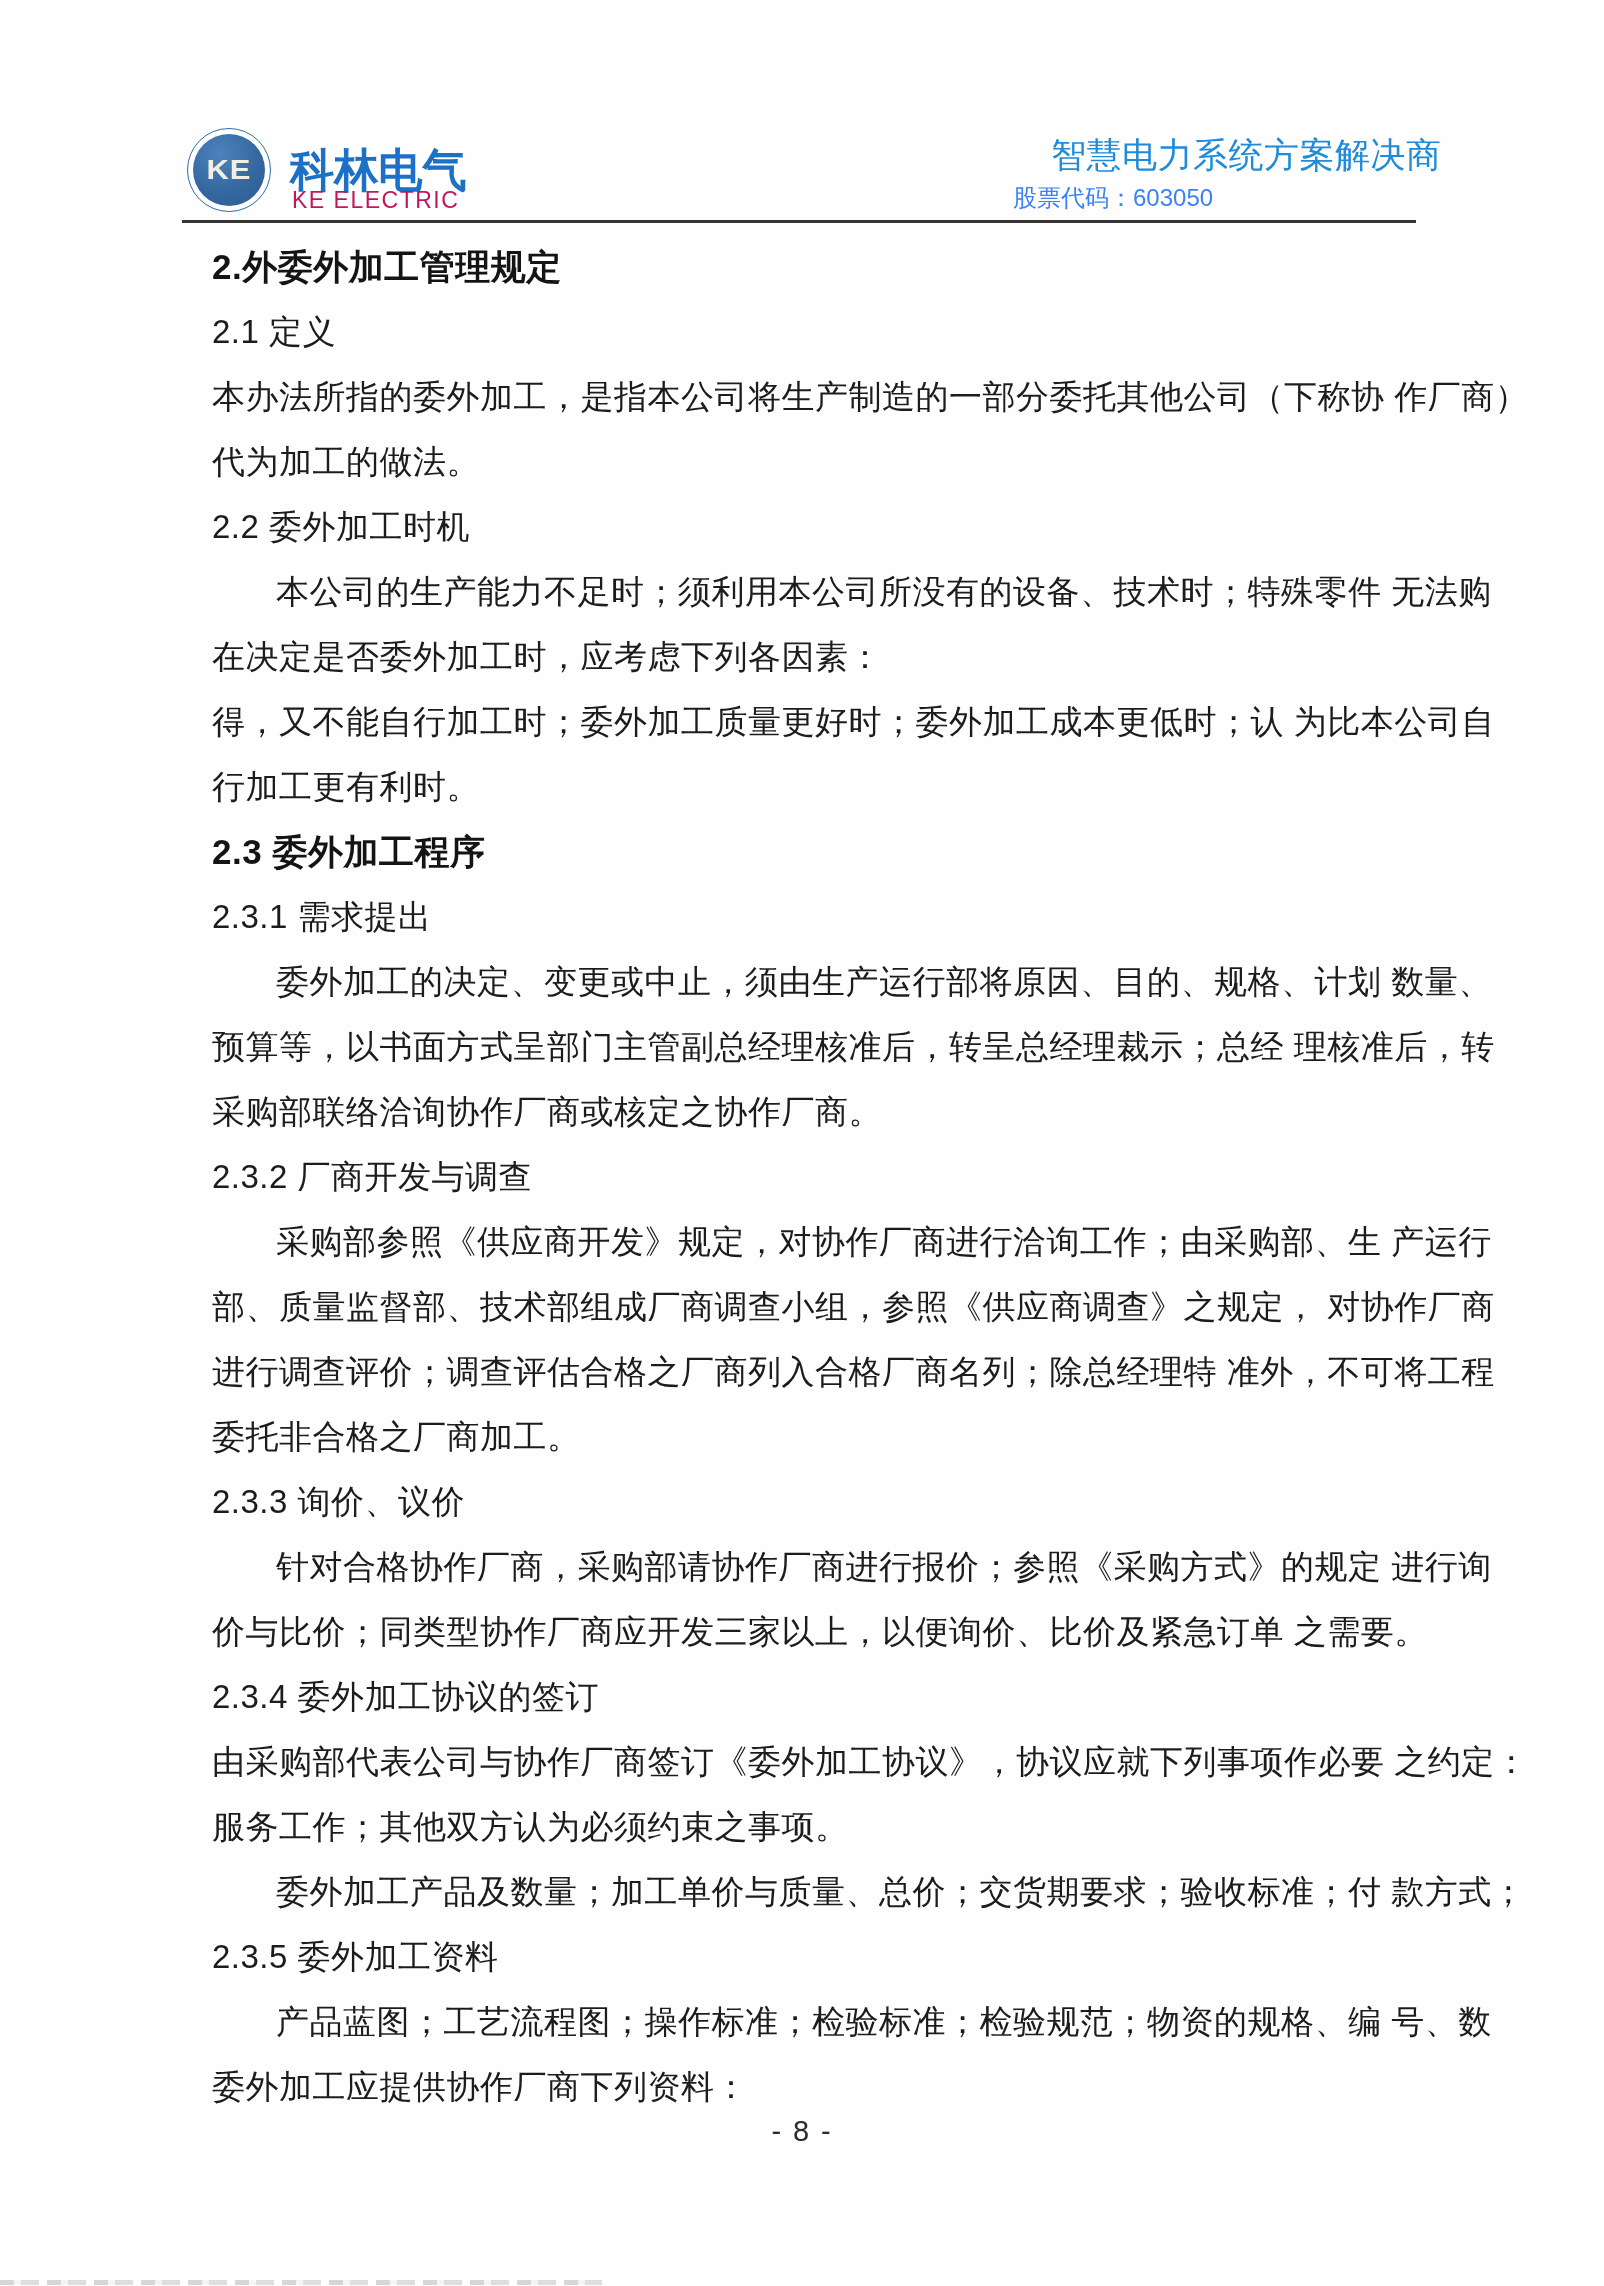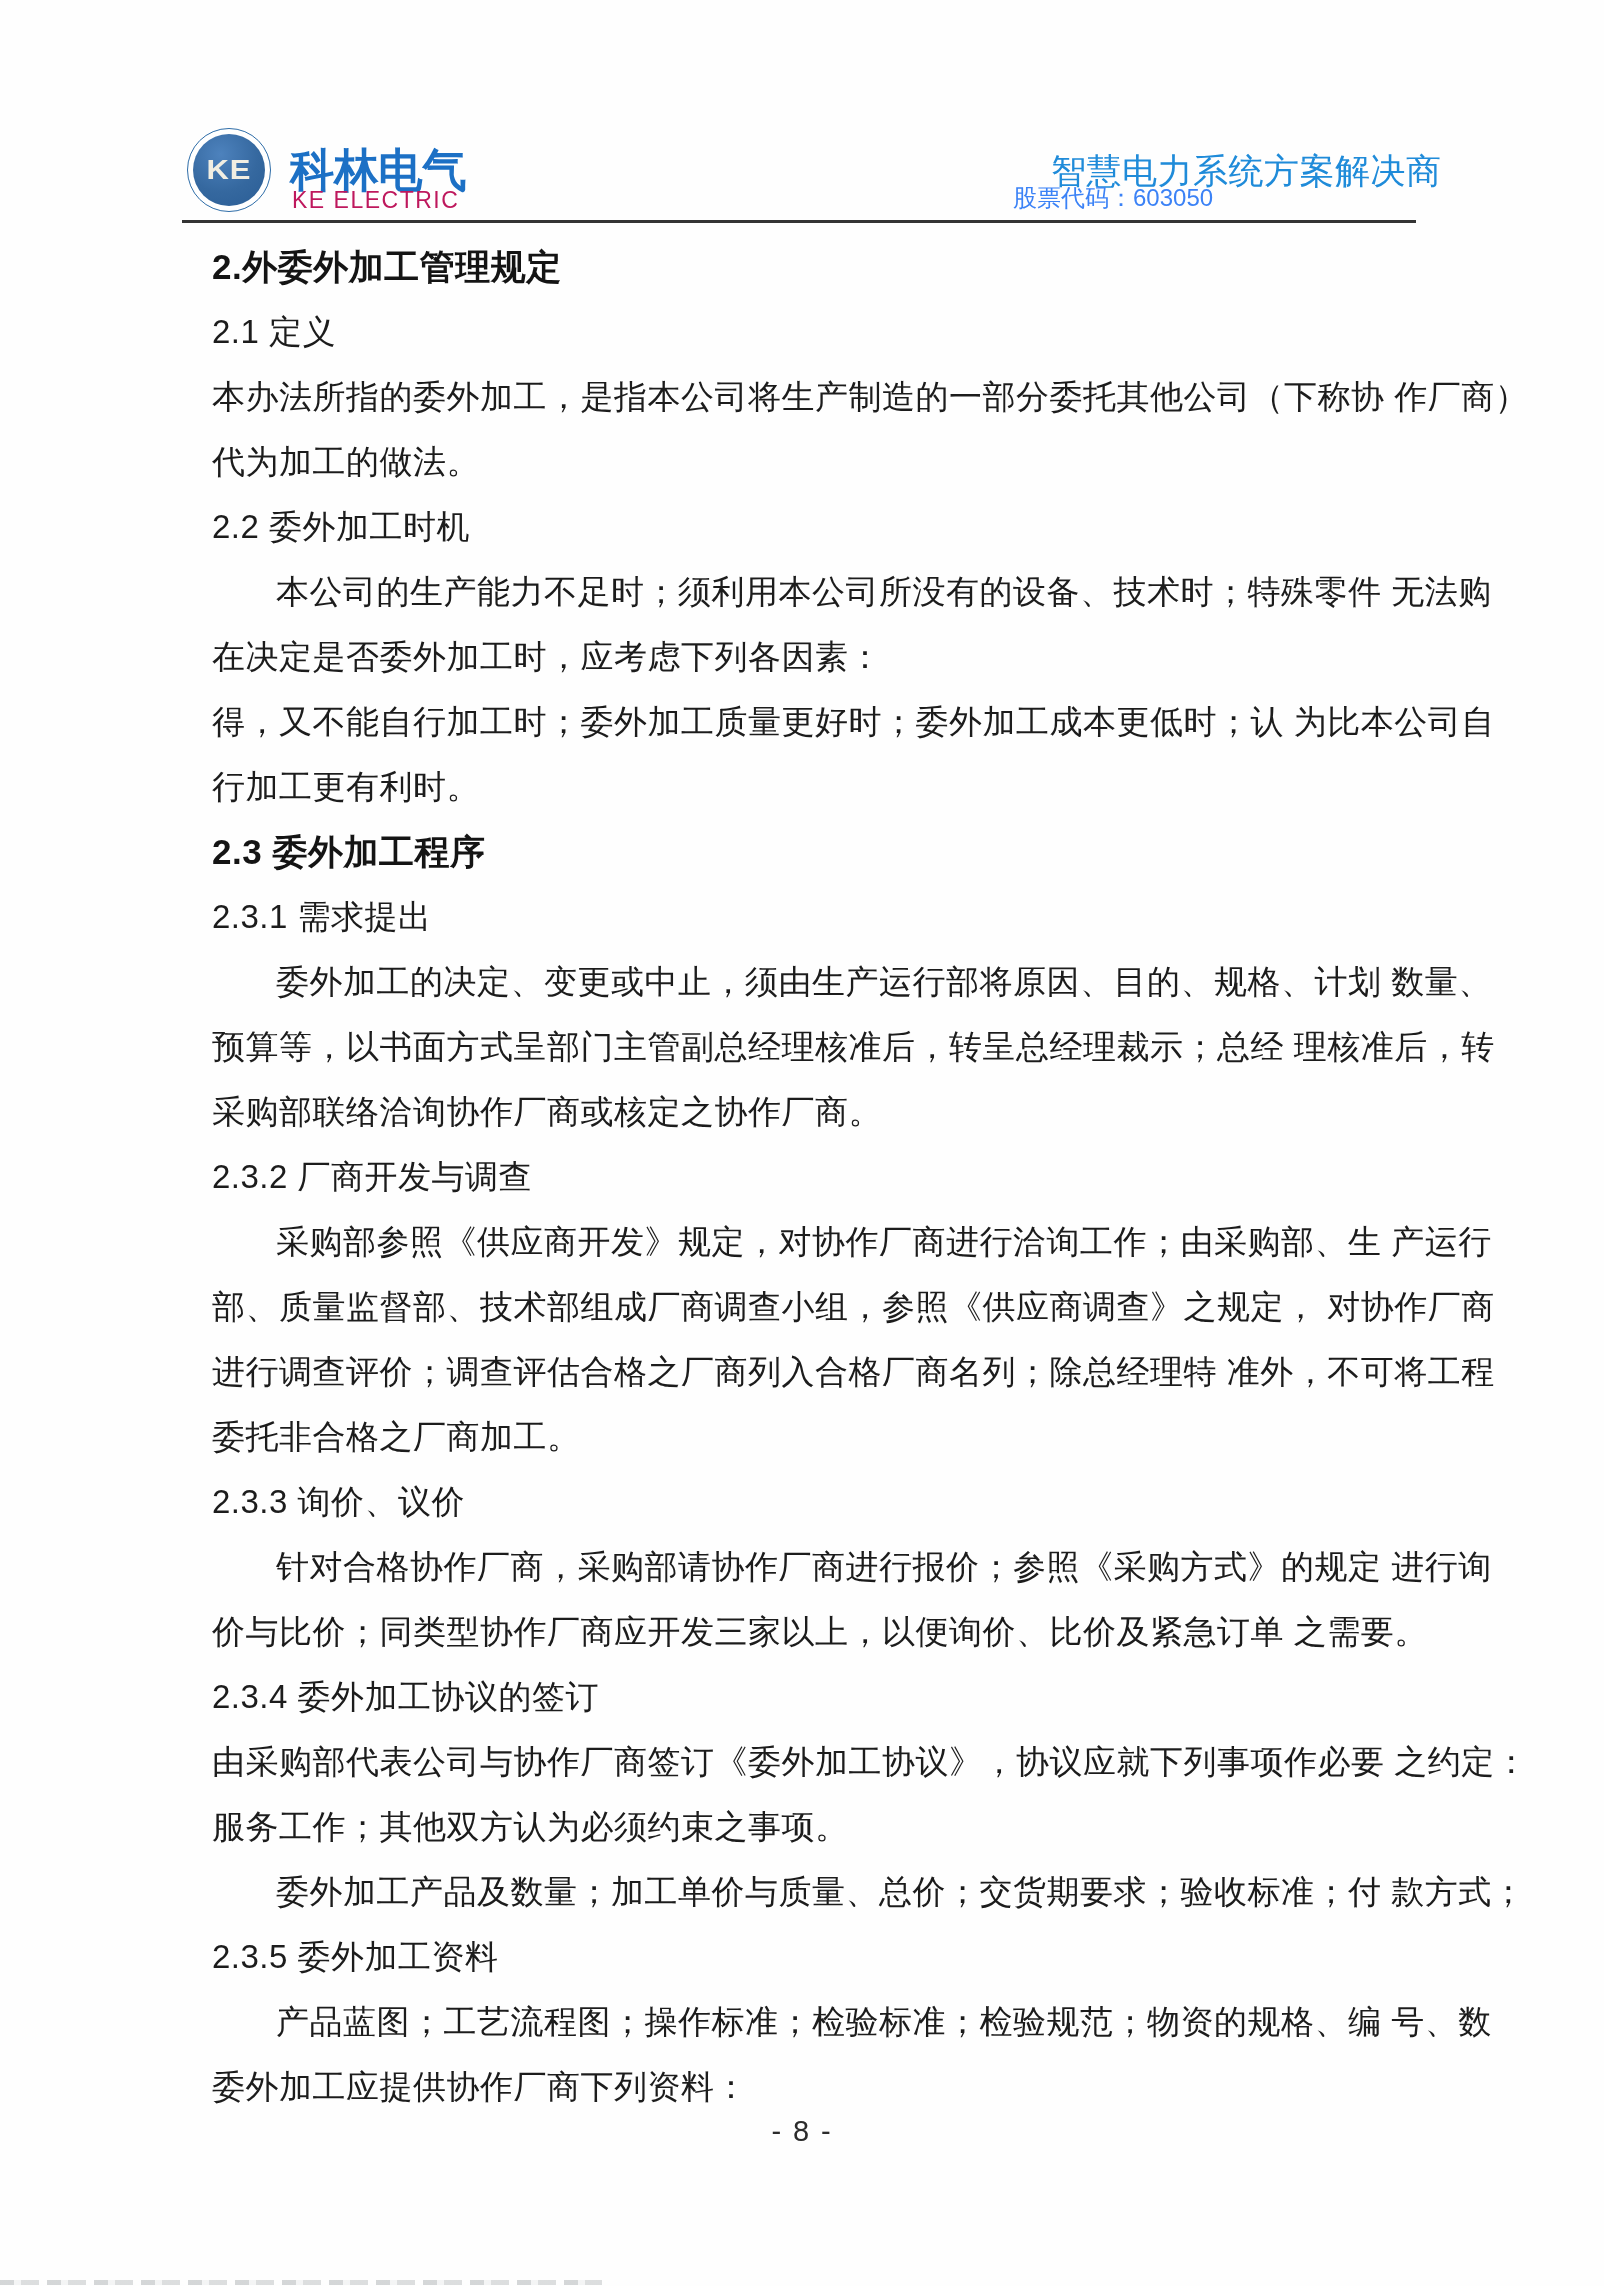--- a/index.html
+++ b/index.html
@@ -55,21 +55,21 @@
     position: absolute;
     left: 292px; top: 187px;
     font-size: 23px;
     font-weight: 500;
     letter-spacing: 1.5px;
     color: #be185d;
     white-space: nowrap;
   }
   .tagline {
     position: absolute;
-    left: 1051px; top: 148px;
+    left: 1051px; top: 132px;
     font-size: 35px;
     font-weight: 500;
     color: #1f8bd9;
     letter-spacing: 0.5px;
     white-space: nowrap;
   }
   .stock-code {
     position: absolute;
     left: 1013px; top: 182px;
     font-size: 24px;

